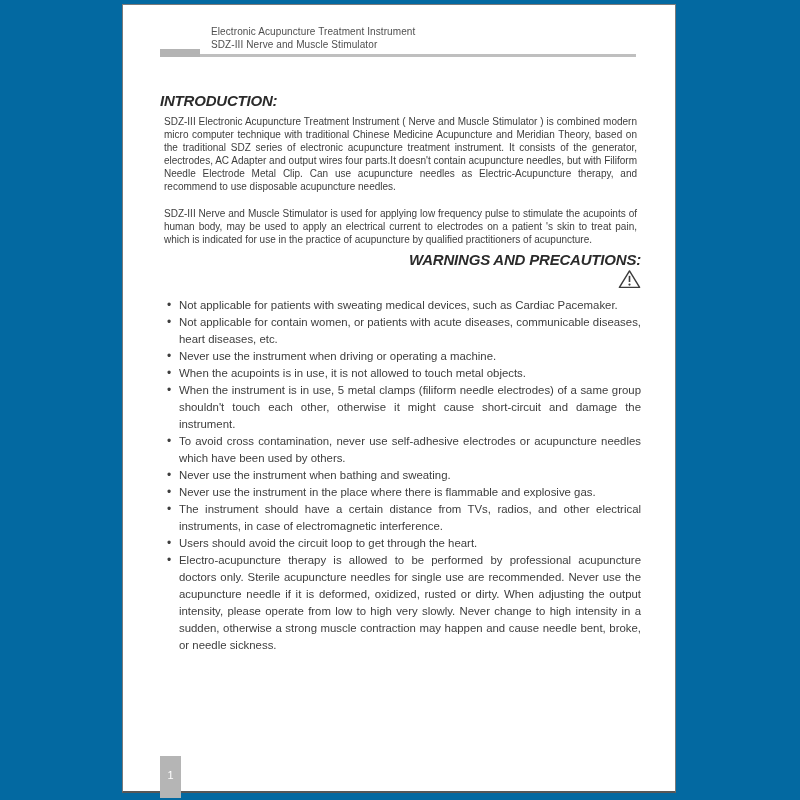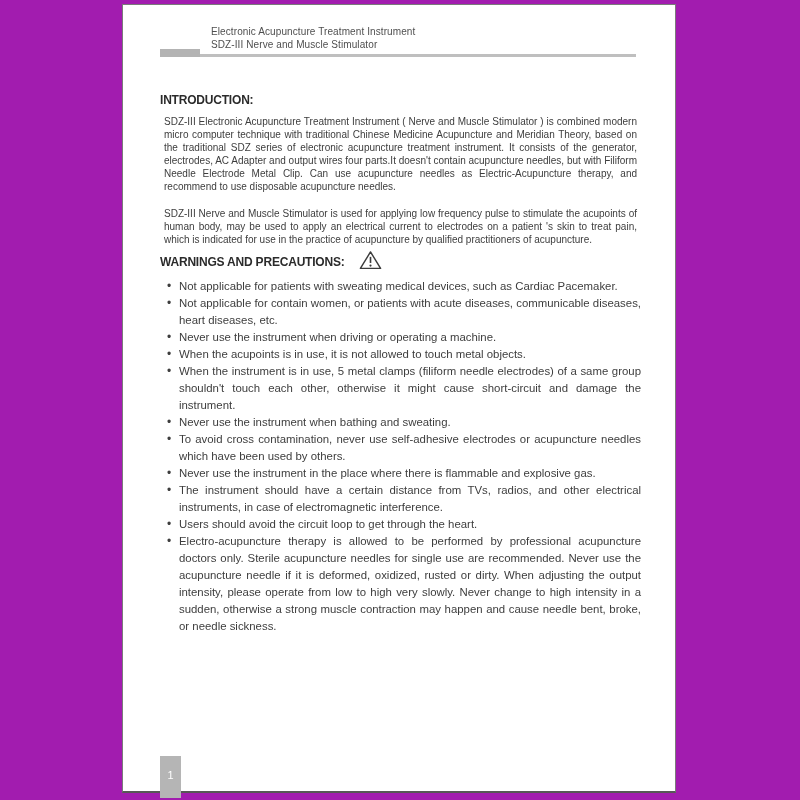--- a/index.html
+++ b/index.html
@@ -1,38 +1,38 @@
 <!DOCTYPE html>
 <html><head>
 <meta charset="utf-8">
 <style>
   html,body{margin:0;padding:0;background:#ffffff;}
   .canvas{
-    position:relative;width:800px;height:800px;background:#a21caf;overflow:hidden;
+    position:relative;width:800px;height:800px;background:#0369a1;overflow:hidden;
     font-family:"Liberation Sans",sans-serif;color:#3d3d3d;
   }
   .page{
     position:absolute;left:122px;top:4px;width:554px;height:789px;
     box-sizing:border-box;background:#ffffff;
     border:1px solid #7a7a7a;border-bottom:2px solid #575757;
   }
   
   .header-text{
     position:absolute;left:88px;top:21px;
     font-size:10px;line-height:12.5px;color:#4f4f4f;letter-spacing:0.1px;white-space:nowrap;
   }
   .header-bar{position:absolute;left:37px;top:44px;width:40px;height:8px;background:#b3b3b3;}
   .header-rule{position:absolute;left:77px;top:49px;width:436px;height:3px;background:#bfbfbf;}
   
   .content{position:absolute;left:37px;top:86px;width:481px;}
   .section-heading{
-    margin:0 0 5px 0;font-size:12px;line-height:19px;font-weight:700;
-    letter-spacing:-0.2px;color:#2b2b2b;
+    margin:0 0 5px 0;font-size:15px;line-height:19px;font-weight:700;
+    letter-spacing:-0.2px;color:#2b2b2b;font-style:italic;
   }
-  .heading-row{display:flex;align-items:center;margin:0 0 4px 0;}
+  .heading-row{display:flex;align-items:flex-end;margin:0 0 4px 0;flex-direction:column;}
   .heading-row .section-heading{margin:0;}
   .warn-icon{margin-left:14px;margin-top:0px;flex:0 0 auto;}
   .body-para{
     margin:4px;font-size:10px;line-height:13px;color:#3d3d3d;
     text-align:justify;letter-spacing:0px;
   }
   .sec{margin-bottom:14px;}
   .sec.tight{margin-bottom:4px;}
   ul.warn-list{margin:0;padding:0 0 0 19px;list-style:none;}
   ul.warn-list li{
@@ -83,22 +83,22 @@
               <circle cx="12" cy="16.4" r="1.15" fill="#3c3c3c"></circle>
             </svg>
           </span>
         </div>
         <ul class="warn-list">
           <li>Not applicable for patients with sweating medical devices, such as Cardiac Pacemaker.</li>
           <li>Not applicable for contain women, or patients with acute diseases, communicable diseases, heart diseases, etc.</li>
           <li>Never use the instrument when driving or operating a machine.</li>
           <li>When the acupoints is in use, it is not allowed to touch metal objects.</li>
           <li>When the instrument is in use, 5 metal clamps (filiform needle electrodes) of a same group shouldn't touch each other, otherwise it might cause short-circuit and damage the instrument.</li>
+          <li>To avoid cross contamination, never use self-adhesive electrodes or acupuncture needles which have been used by others.</li>
           <li>Never use the instrument when bathing and sweating.</li>
-          <li>To avoid cross contamination, never use self-adhesive electrodes or acupuncture needles which have been used by others.</li>
           <li>Never use the instrument in the place where there is flammable and explosive gas.</li>
           <li>The instrument should have a certain distance from TVs, radios, and other electrical instruments, in case of electromagnetic interference.</li>
           <li>Users should avoid the circuit loop to get through the heart.</li>
           <li>Electro-acupuncture therapy is allowed to be performed by professional acupuncture doctors only. Sterile acupuncture needles for single use are recommended. Never use the acupuncture needle if it is deformed, oxidized, rusted or dirty. When adjusting the output intensity, please operate from low to high very slowly. Never change to high intensity in a sudden, otherwise a strong muscle contraction may happen and cause needle bent, broke, or needle sickness.</li>
         </ul>
       </div>
 
     </div>
 
     <div class="page-number">1</div>

